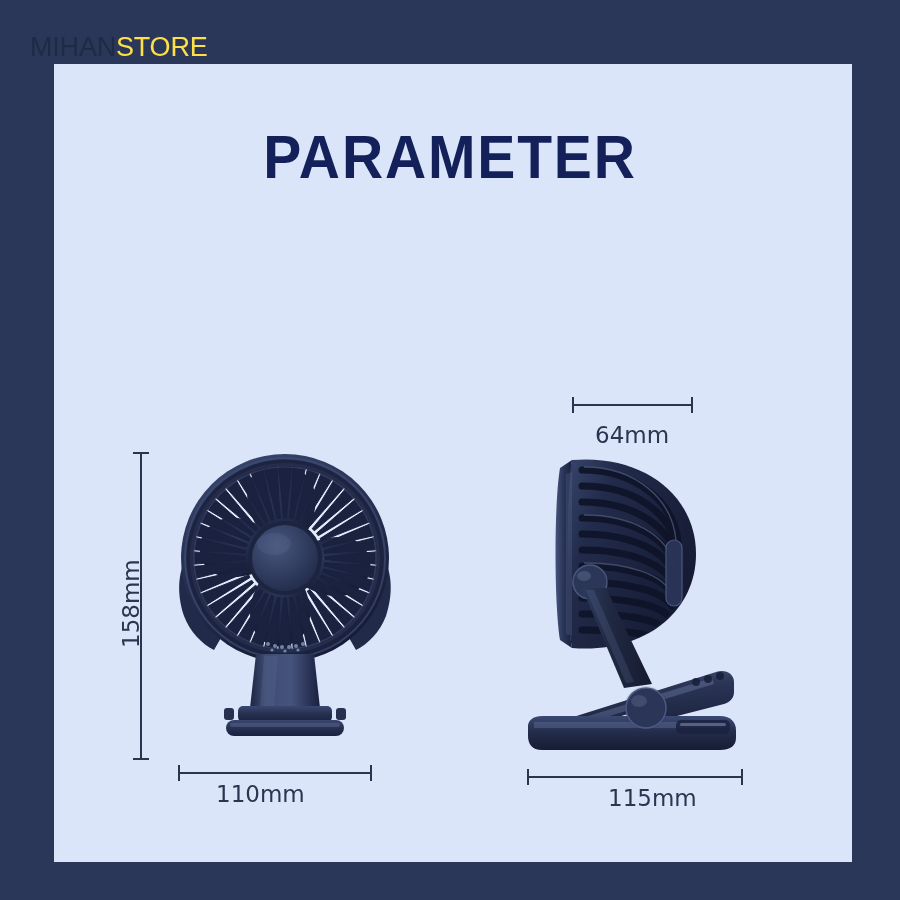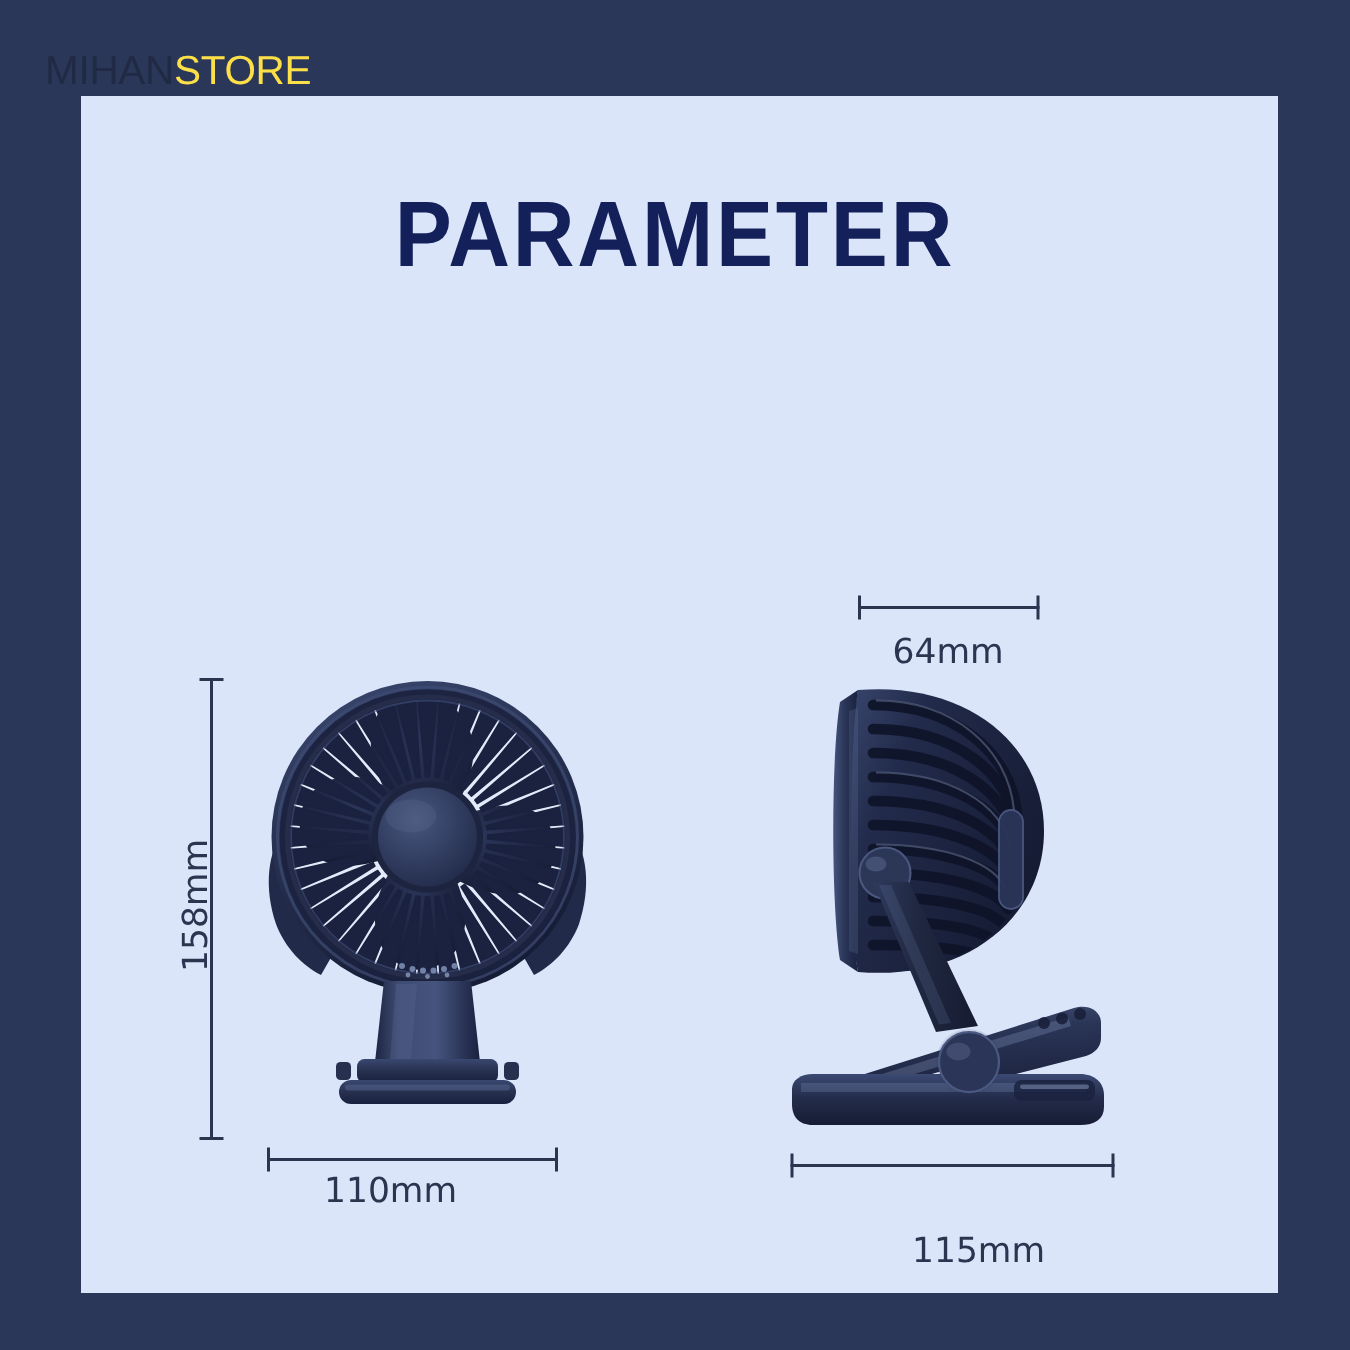--- a/index.html
+++ b/index.html
@@ -339,15 +339,15 @@
   </div>
 
   <div class="dim-line-h" style="left:572px; top:404px; width:121px;"></div>
   <div class="dim-cap-v" style="left:572px; top:397px;"></div>
   <div class="dim-cap-v" style="left:691px; top:397px;"></div>
   <div class="dim-label" style="left:595px; top:424px;">64mm</div>
 
   <div class="dim-line-h" style="left:527px; top:776px; width:216px;"></div>
   <div class="dim-cap-v" style="left:527px; top:769px;"></div>
   <div class="dim-cap-v" style="left:741px; top:769px;"></div>
-  <div class="dim-label" style="left:608px; top:787px;margin-top:36px;">115mm</div>
+  <div class="dim-label" style="left:608px; top:787px;">115mm</div>
 
 </div>
 
 </body></html>

